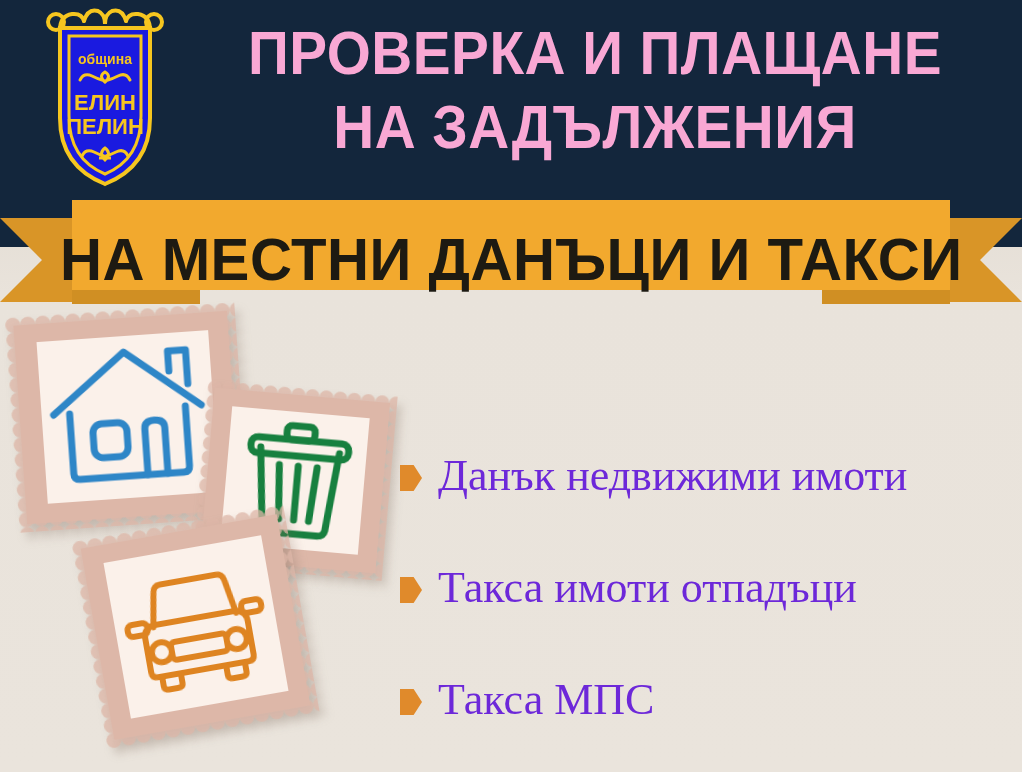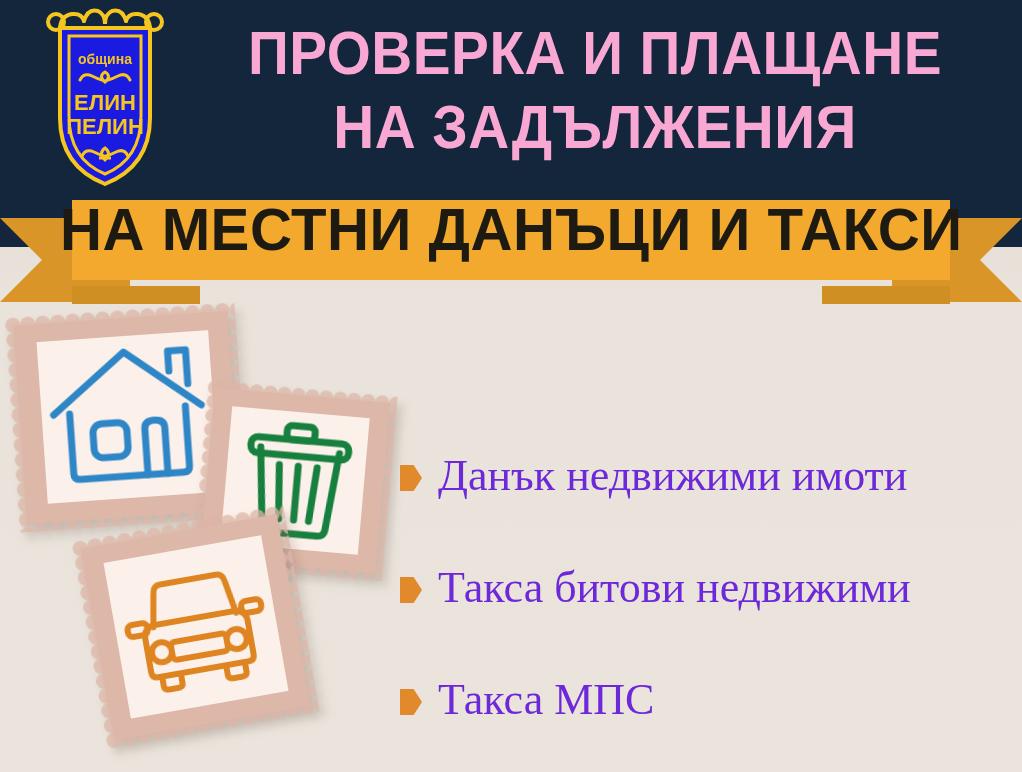--- a/index.html
+++ b/index.html
@@ -52,23 +52,23 @@
   .ribbon-fold-l{
     position:absolute;left:72px;top:88px;width:128px;height:18px;
     background:#d08f23;
     clip-path:polygon(0 0,128px 0,128px 18px,0 18px);
   }
   .ribbon-fold-r{
     position:absolute;right:72px;top:88px;width:128px;height:18px;
     background:#d08f23;
   }
   .ribbon-main{
-    position:absolute;left:72px;top:2px;width:878px;height:80px;
+    position:absolute;left:72px;top:2px;width:878px;height:90px;
     background:#f2a92e;
-    display:flex;align-items:flex-start;justify-content:center;
+    display:flex;align-items:flex-end;justify-content:center;
   }
   .ribbon-text{
     font-family:"Liberation Sans Narrow","Liberation Sans", sans-serif;
     font-weight:bold;
     font-size:60px;
     line-height:60px;
     color:#1d1a12;
     letter-spacing:0.5px;
     transform:scaleX(0.97);
     white-space:nowrap;
@@ -238,21 +238,21 @@
 
   <div class="bullets">
 
     <div class="bullet-row">
       <span class="bullet-marker"></span>
       <span class="bullet-text">Данък недвижими имоти</span>
     </div>
 
     <div class="bullet-row">
       <span class="bullet-marker"></span>
-      <span class="bullet-text">Такса битови недвижими</span>
+      <span class="bullet-text">Такса имоти отпадъци</span>
     </div>
 
     <div class="bullet-row">
       <span class="bullet-marker"></span>
       <span class="bullet-text">Такса МПС</span>
     </div>
   </div>
 
 </div>
 

